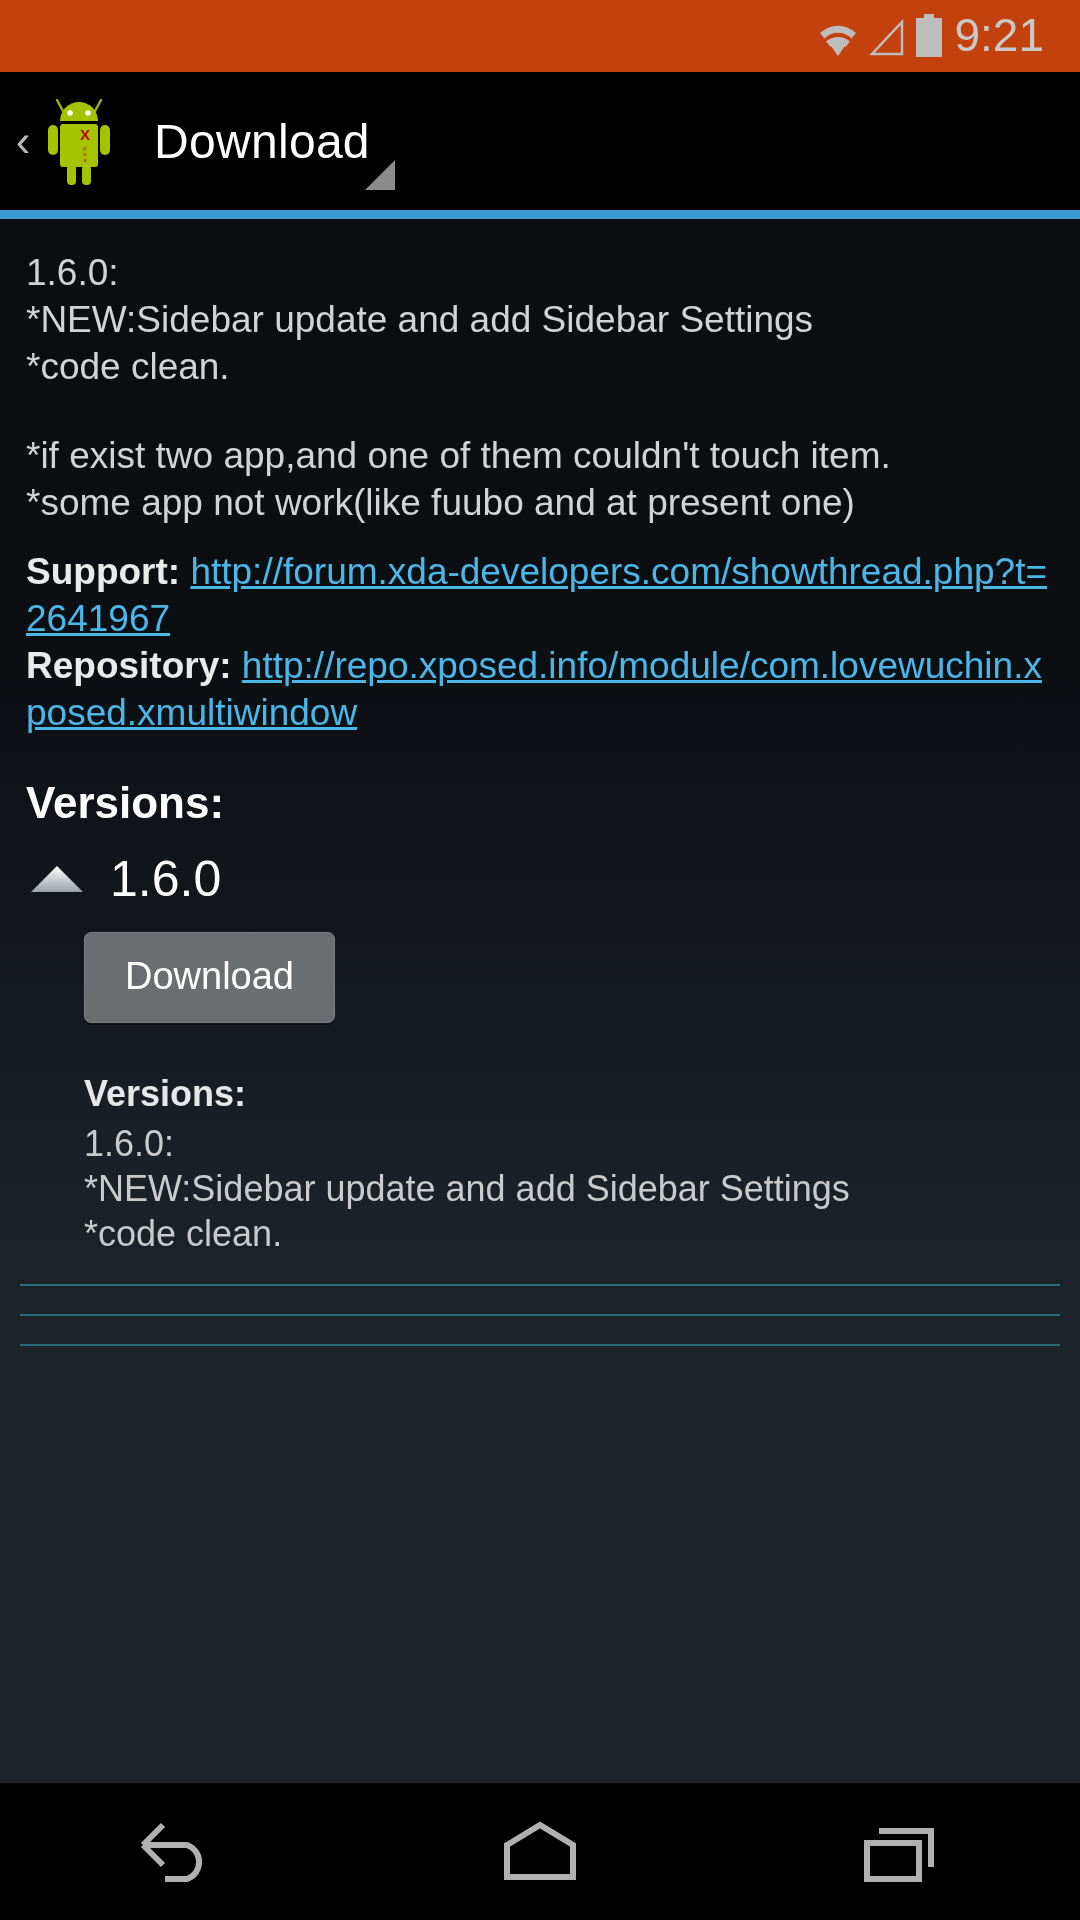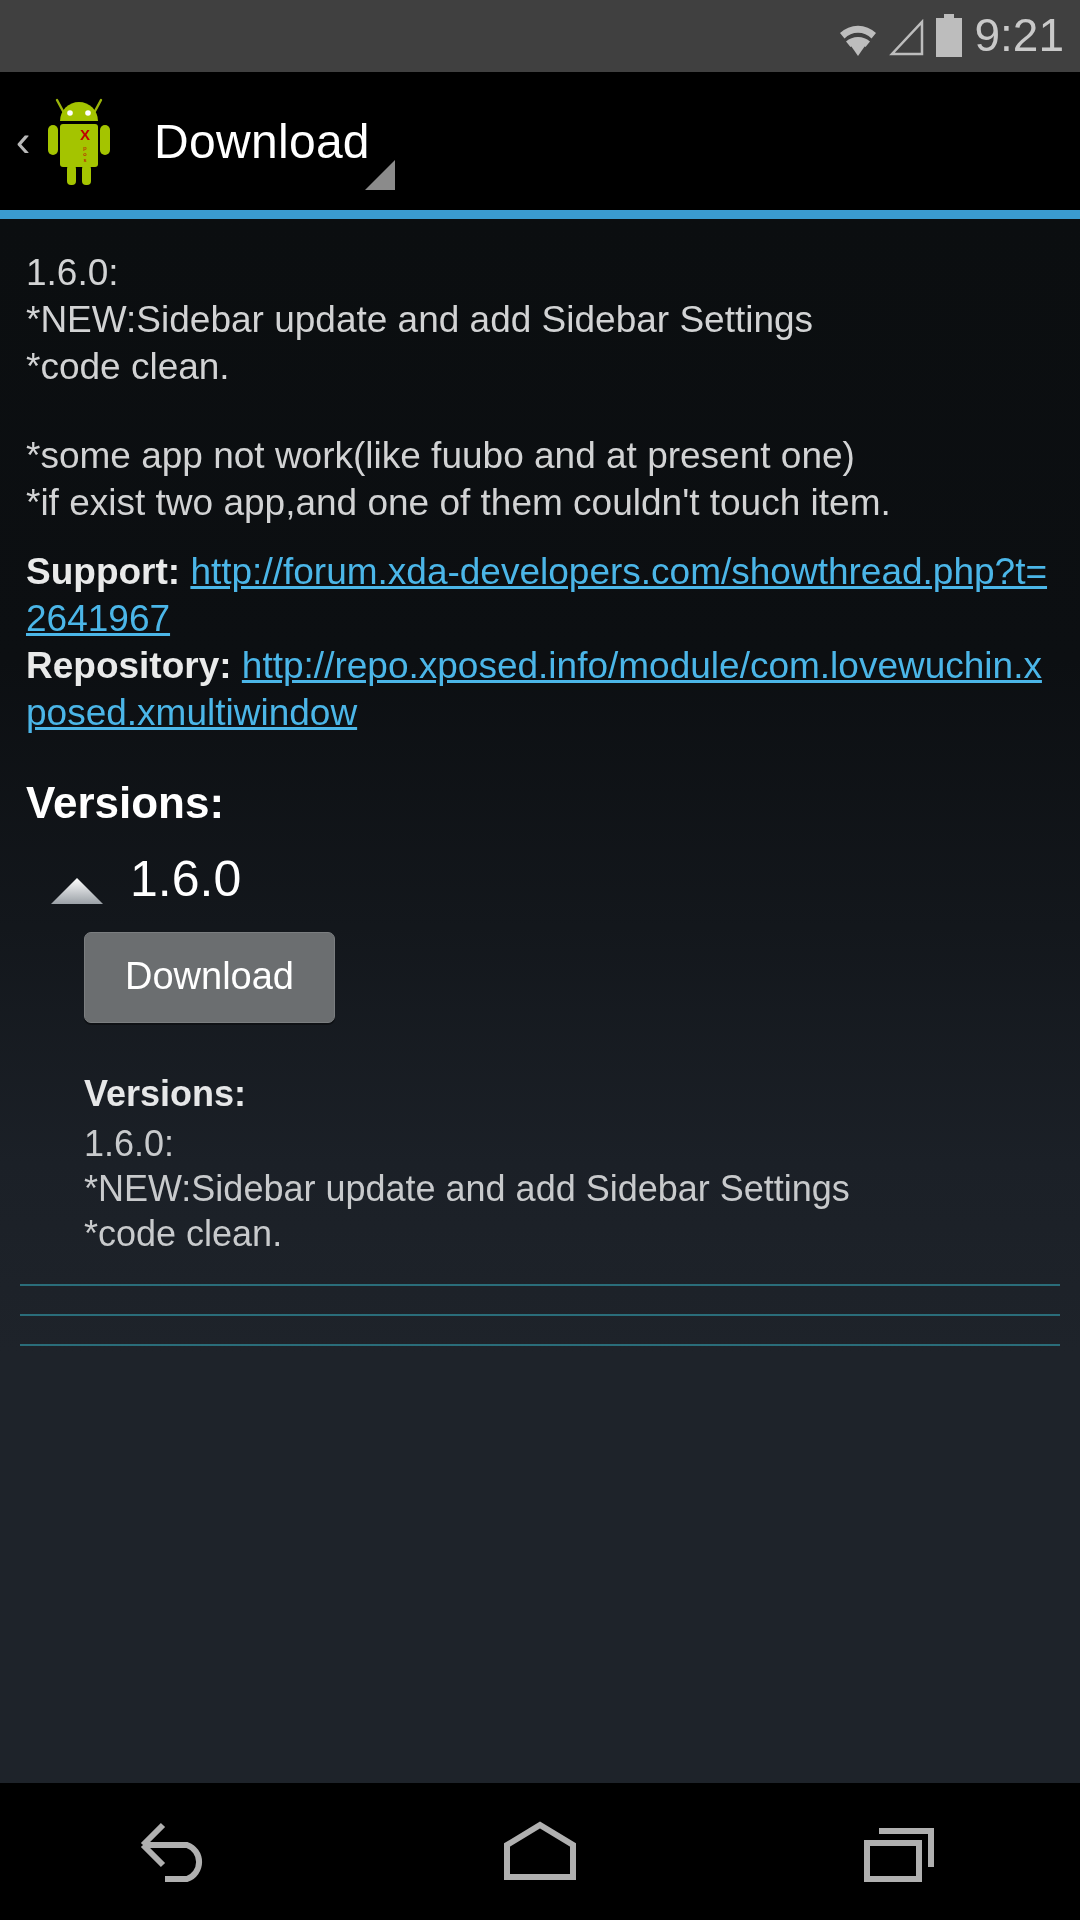--- a/index.html
+++ b/index.html
@@ -6,23 +6,23 @@
   html,body{ background:#000; }
   body{
     width:1080px; height:1920px;
     font-family:"Liberation Sans", sans-serif;
     overflow:hidden;
     position:relative;
   }
 
   
   .statusbar{
-    height:72px; background:#404040;
+    height:72px; background:#c2410c;
     display:flex; align-items:center; justify-content:flex-end;
-    padding-right:16px; gap:10px;
+    padding-right:36px; gap:10px;
   }
   .sb-icons{ display:flex; align-items:flex-end; gap:8px; }
   .clock{
     color:#c9c9c9; font-size:46px; letter-spacing:0px;
     font-family:"Liberation Sans", sans-serif; line-height:1;
     padding-bottom:3px;
   }
 
   
   .actionbar{
@@ -62,22 +62,22 @@
   .desc .gap{ height:42px; }
   .lbl-bold{ color:#e9eaea; font-weight:bold; }
   a.link{ color:#4bb6e8; text-decoration:underline; word-break:break-all; }
 
   .versions-head{
     color:#ffffff; font-size:44px; font-weight:bold;
     padding:42px 26px 0 26px;
   }
 
   .ver-row{
-    display:flex; align-items:flex-end;
-    padding:22px 26px 22px 48px;
+    display:flex; align-items:center;
+    padding:22px 26px 22px 28px;
   }
   .tri-wrap{ width:74px; display:flex; align-items:center; }
   .ver-label{
     color:#ffffff; font-size:50px; margin-left:8px; font-weight:300;
   }
 
   .ver-body{ padding:0 26px 0 84px; }
   .dl-btn{
     display:inline-block;
     background:#6b6e70;
@@ -156,22 +156,22 @@
 </div>
 <div class="accent-line"></div>
 
 <div class="content">
 
   <div class="desc">
     <p>1.6.0:</p>
     <p>*NEW:Sidebar update and add Sidebar Settings</p>
     <p>*code clean.</p>
     <div class="gap"></div>
+    <p>*if exist two app,and one of them couldn't touch item.</p>
     <p>*some app not work(like fuubo and at present one)</p>
-    <p>*if exist two app,and one of them couldn't touch item.</p>
     <div style="height:22px"></div>
     <p>
       <span class="lbl-bold">Support:</span>
       <a class="link" href="#">http://forum.xda-developers.com/showthread.php?t=2641967</a>
     </p>
     <p>
       <span class="lbl-bold">Repository:</span>
       <a class="link" href="#">http://repo.xposed.info/module/com.lovewuchin.xposed.xmultiwindow</a>
     </p>
   </div>

